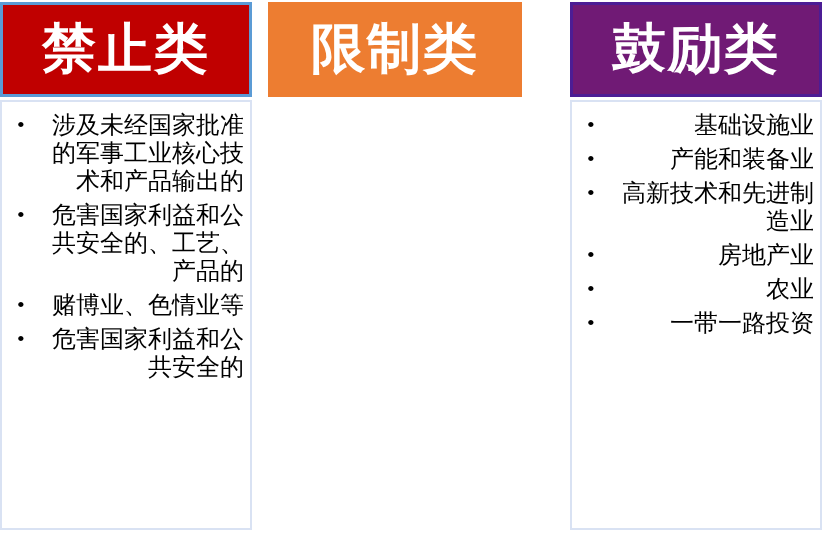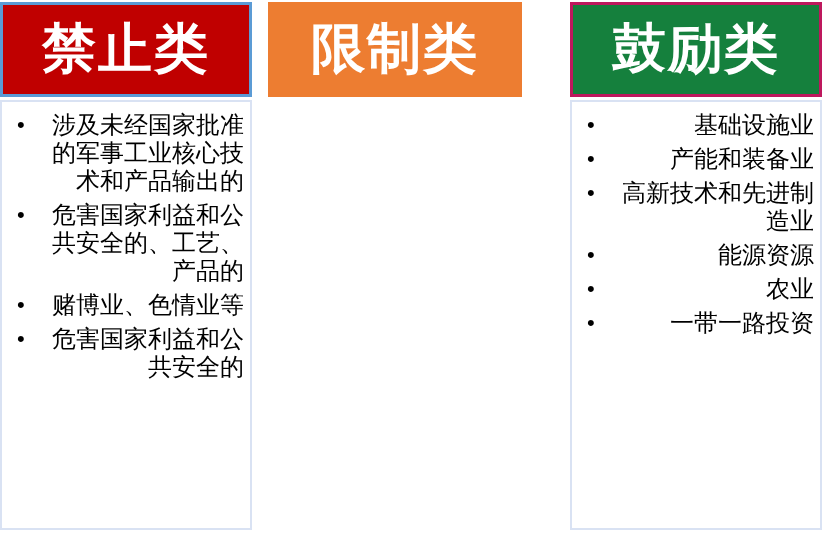--- a/index.html
+++ b/index.html
@@ -6,21 +6,21 @@
     margin: 0;
     padding: 0;
     background: #ffffff;
   }
   .slide {
     position: relative;
     width: 824px;
     height: 536px;
     background: #ffffff;
     overflow: hidden;
-    font-family: Liberation Sans, sans-serif;
+    font-family: Liberation Serif, serif;
   }
   .col {
     position: absolute;
     top: 2px;
     display: flex;
     flex-direction: column;
   }
   .col-1 { left: 0;     width: 252px; }
   .col-2 { left: 268px; width: 254px; }
   .col-3 { left: 570px; width: 252px; }
@@ -38,22 +38,22 @@
     flex: 0 0 auto;
   }
   .hdr-prohibited {
     background: #C00000;
     border: 3px solid #5B9BD5;
   }
   .hdr-restricted {
     background: #ED7D31;
   }
   .hdr-encouraged {
-    background: #15803d;
-    border: 3px solid #be185d;
+    background: #701a75;
+    border: 3px solid #4c1d95;
   }
 
   .panel {
     margin-top: 3px;
     height: 430px;
     box-sizing: border-box;
     background: #ffffff;
     border: 2px solid #D9E2F3;
     padding: 9px 6px 8px 13px;
     overflow: hidden;
@@ -108,20 +108,20 @@
 
   <section class="col col-3">
     <header class="hdr hdr-encouraged">
       <span>鼓励类</span>
     </header>
     <div class="panel">
       <ul>
           <li>基础设施业</li>
           <li>产能和装备业</li>
           <li>高新技术和先进制造业</li>
-          <li>能源资源</li>
+          <li>房地产业</li>
           <li>农业</li>
           <li>一带一路投资</li>
         </ul>
     </div>
   </section>
 
 </div>
 
 </body></html>

